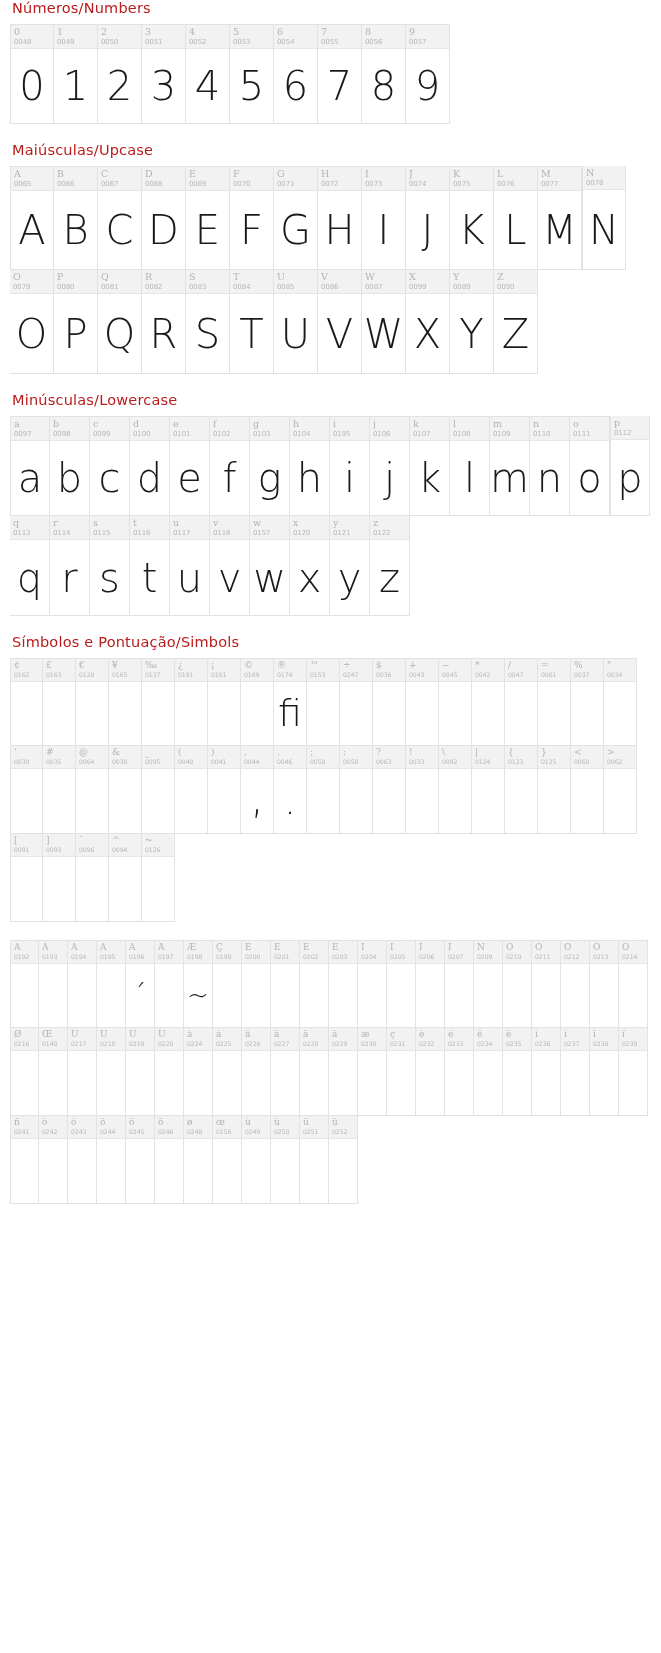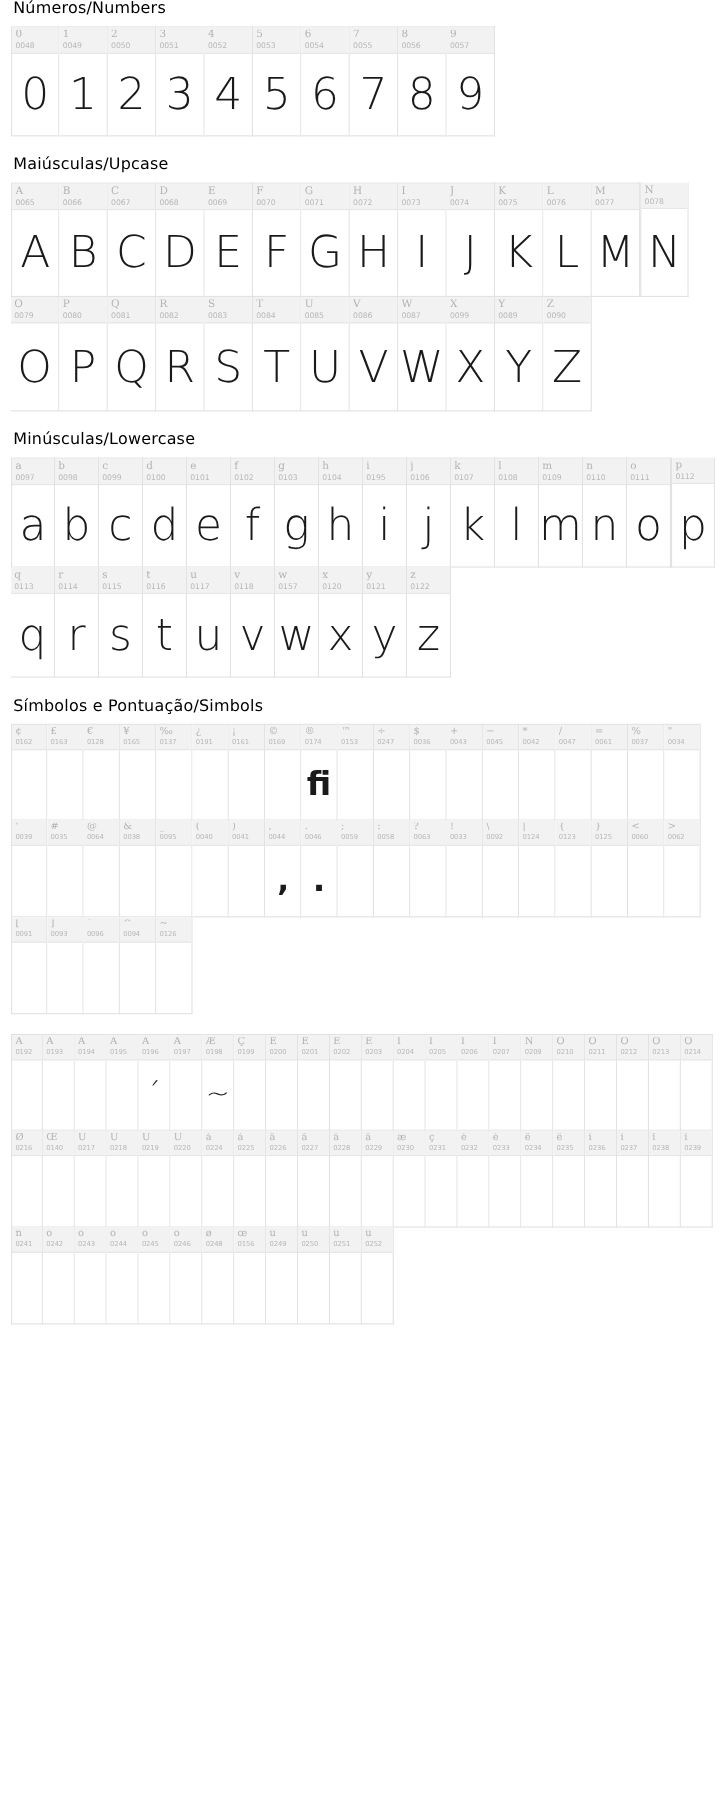--- a/index.html
+++ b/index.html
@@ -17,21 +17,21 @@
     width: 661px;
     box-sizing: border-box;
     padding: 0 0 10px 0;
   }
   .section {
     margin: 0 0 18px 0;
   }
   .section-title {
     font-family: "DejaVu Sans", sans-serif;
     font-size: 14.5px;
-    color: #000000;
+    color: #b91c1c;
     font-weight: 400;
     padding: 0 0 8px 12px;
     letter-spacing: 0.2px;
   }
   .glyph-grid {
     display: flex;
     flex-wrap: wrap;
     margin-left: 10px;
     align-items: flex-start;
   }
@@ -89,21 +89,21 @@
   .sz-num .gcell { width: 44px; height: 100px; }
   .sz-num .gbody { font-size: 40px; }
 
   .sz-up .gcell { width: 44px; height: 104px; }
   .sz-up .gbody { font-size: 40px; }
 
   .sz-low .gcell { width: 40px; height: 100px; }
   .sz-low .gbody { font-size: 40px; }
 
   .sz-sym .gcell { width: 33px; height: 88px; }
-  .sz-sym .gbody { font-size: 30px; font-weight: bold; }
+  .sz-sym .gbody { font-size: 38px; }
 
   .sz-acc .gcell { width: 29px; height: 88px; }
   .sz-acc .gbody { font-size: 26px; }
 
   .sz-sym .gcell .gname { font-size: 9px; height: 11px; }
   .sz-sym .gcell .gcode { font-size: 6.2px; }
   .sz-acc .gcell .gname { font-size: 9px; height: 11px; }
   .sz-acc .gcell .gcode { font-size: 6.2px; }
 </style>
 </head>

